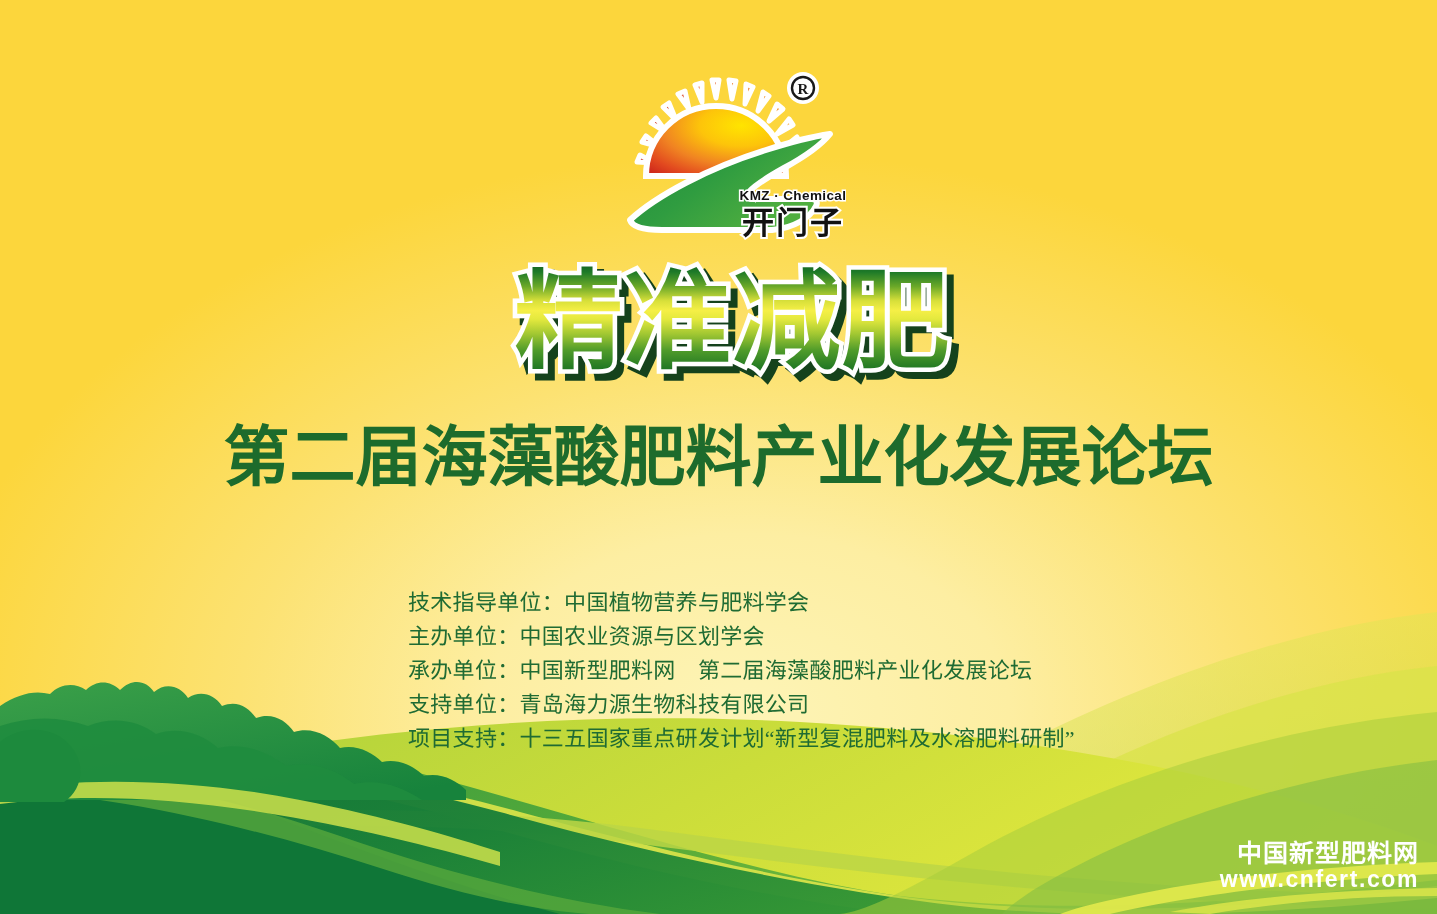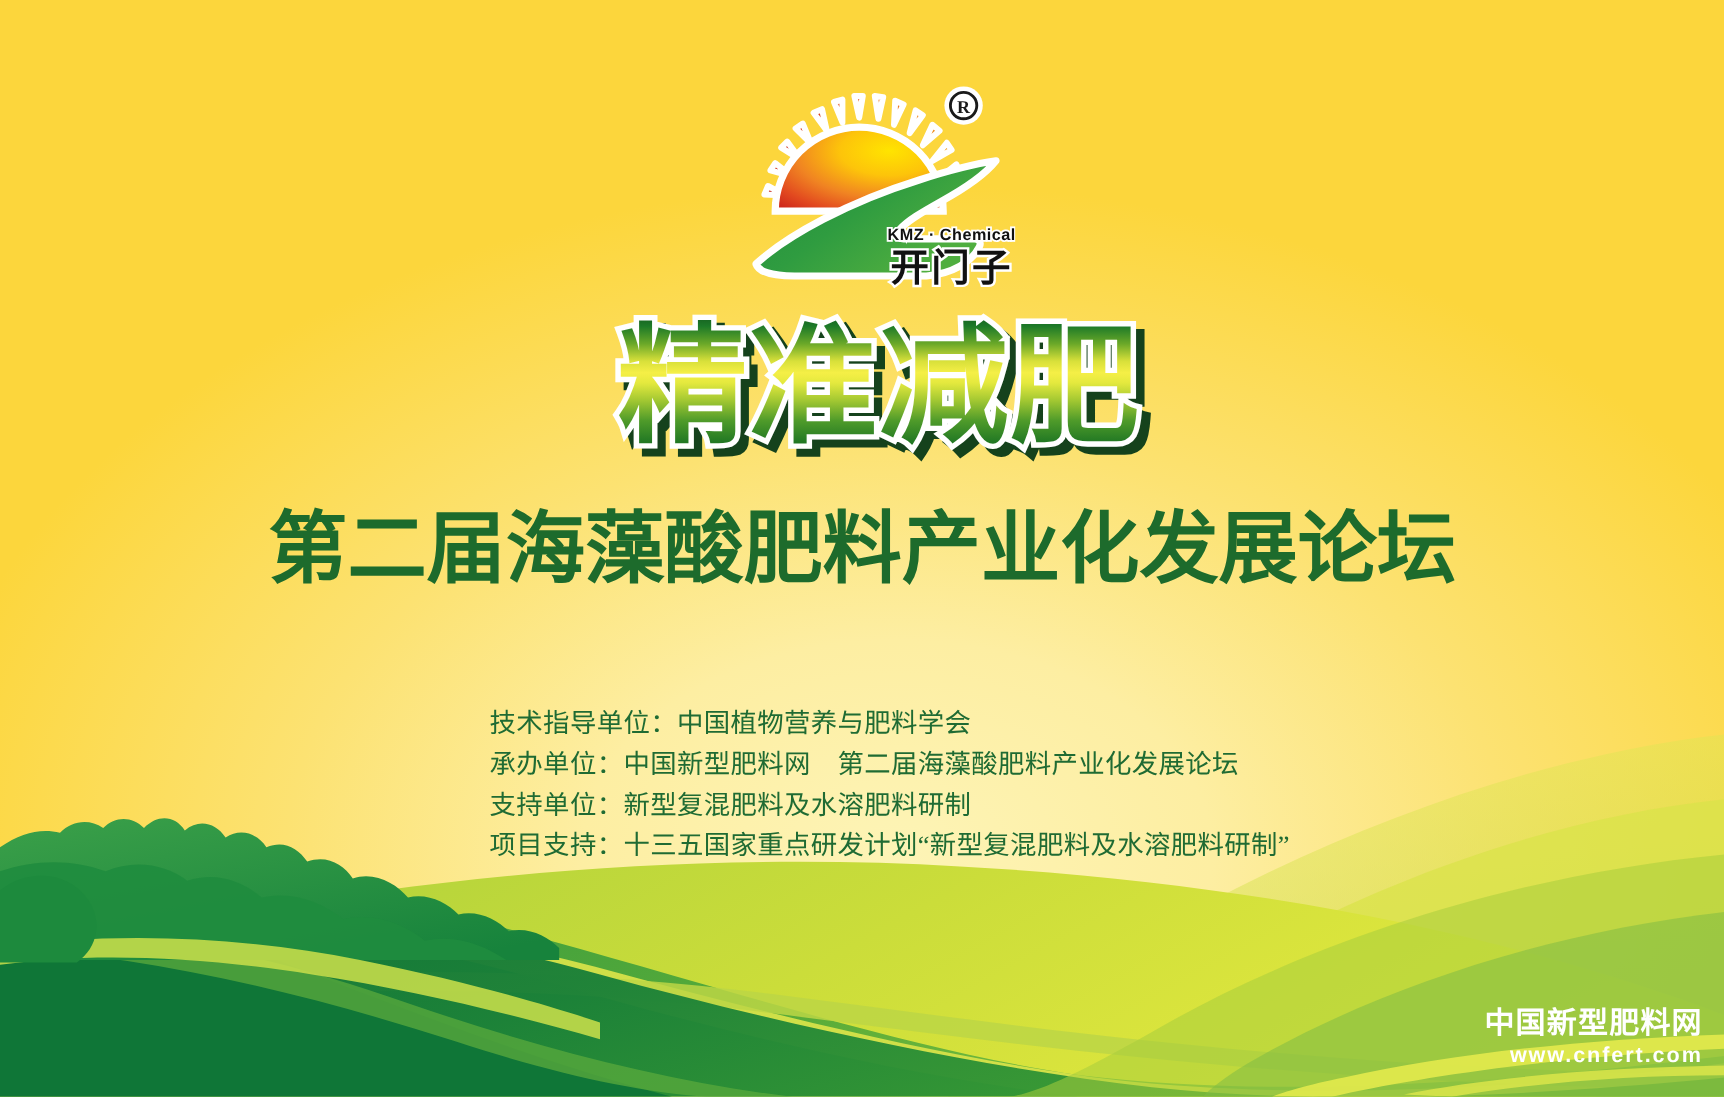--- a/index.html
+++ b/index.html
@@ -134,21 +134,21 @@
     text-align: right;
     color: #ffffff;
   }
   #watermark .wm-cn {
     font-size: 25px;
     font-weight: bold;
     letter-spacing: 1px;
     line-height: 30px;
   }
   #watermark .wm-url {
-    font-size: 18px;
+    font-size: 23px;
     font-weight: bold;
     letter-spacing: 1.6px;
     line-height: 22px;
     font-family: "Liberation Sans", "DejaVu Sans", sans-serif;
   }
 </style>
 </head>
 <body>
 
 <div id="stage">
@@ -289,22 +289,23 @@
       <span class="shadow">精准减肥</span>
       <span class="outline">精准减肥</span>
       <span class="fill">精准减肥</span>
     </span><span class="gap"></span>
   </div>
 
   <div class="subline" id="subtitle-1">第二届海藻酸肥料产业化发展论坛</div>
 
   <div id="org-block">
     <div class="org-line">技术指导单位：中国植物营养与肥料学会</div>
+    <div class="org-line">主办单位：中国农业资源与区划学会</div>
     <div class="org-line">承办单位：中国新型肥料网　第二届海藻酸肥料产业化发展论坛</div>
-    <div class="org-line">支持单位：新型复混肥料及水溶肥料研制</div>
+    <div class="org-line">支持单位：青岛海力源生物科技有限公司</div>
     <div class="org-line">项目支持：十三五国家重点研发计划“新型复混肥料及水溶肥料研制”</div>
   </div>
 
   <div id="watermark">
     <div class="wm-cn">中国新型肥料网</div>
     <div class="wm-url">www.cnfert.com</div>
   </div>
 
 </div>
 

